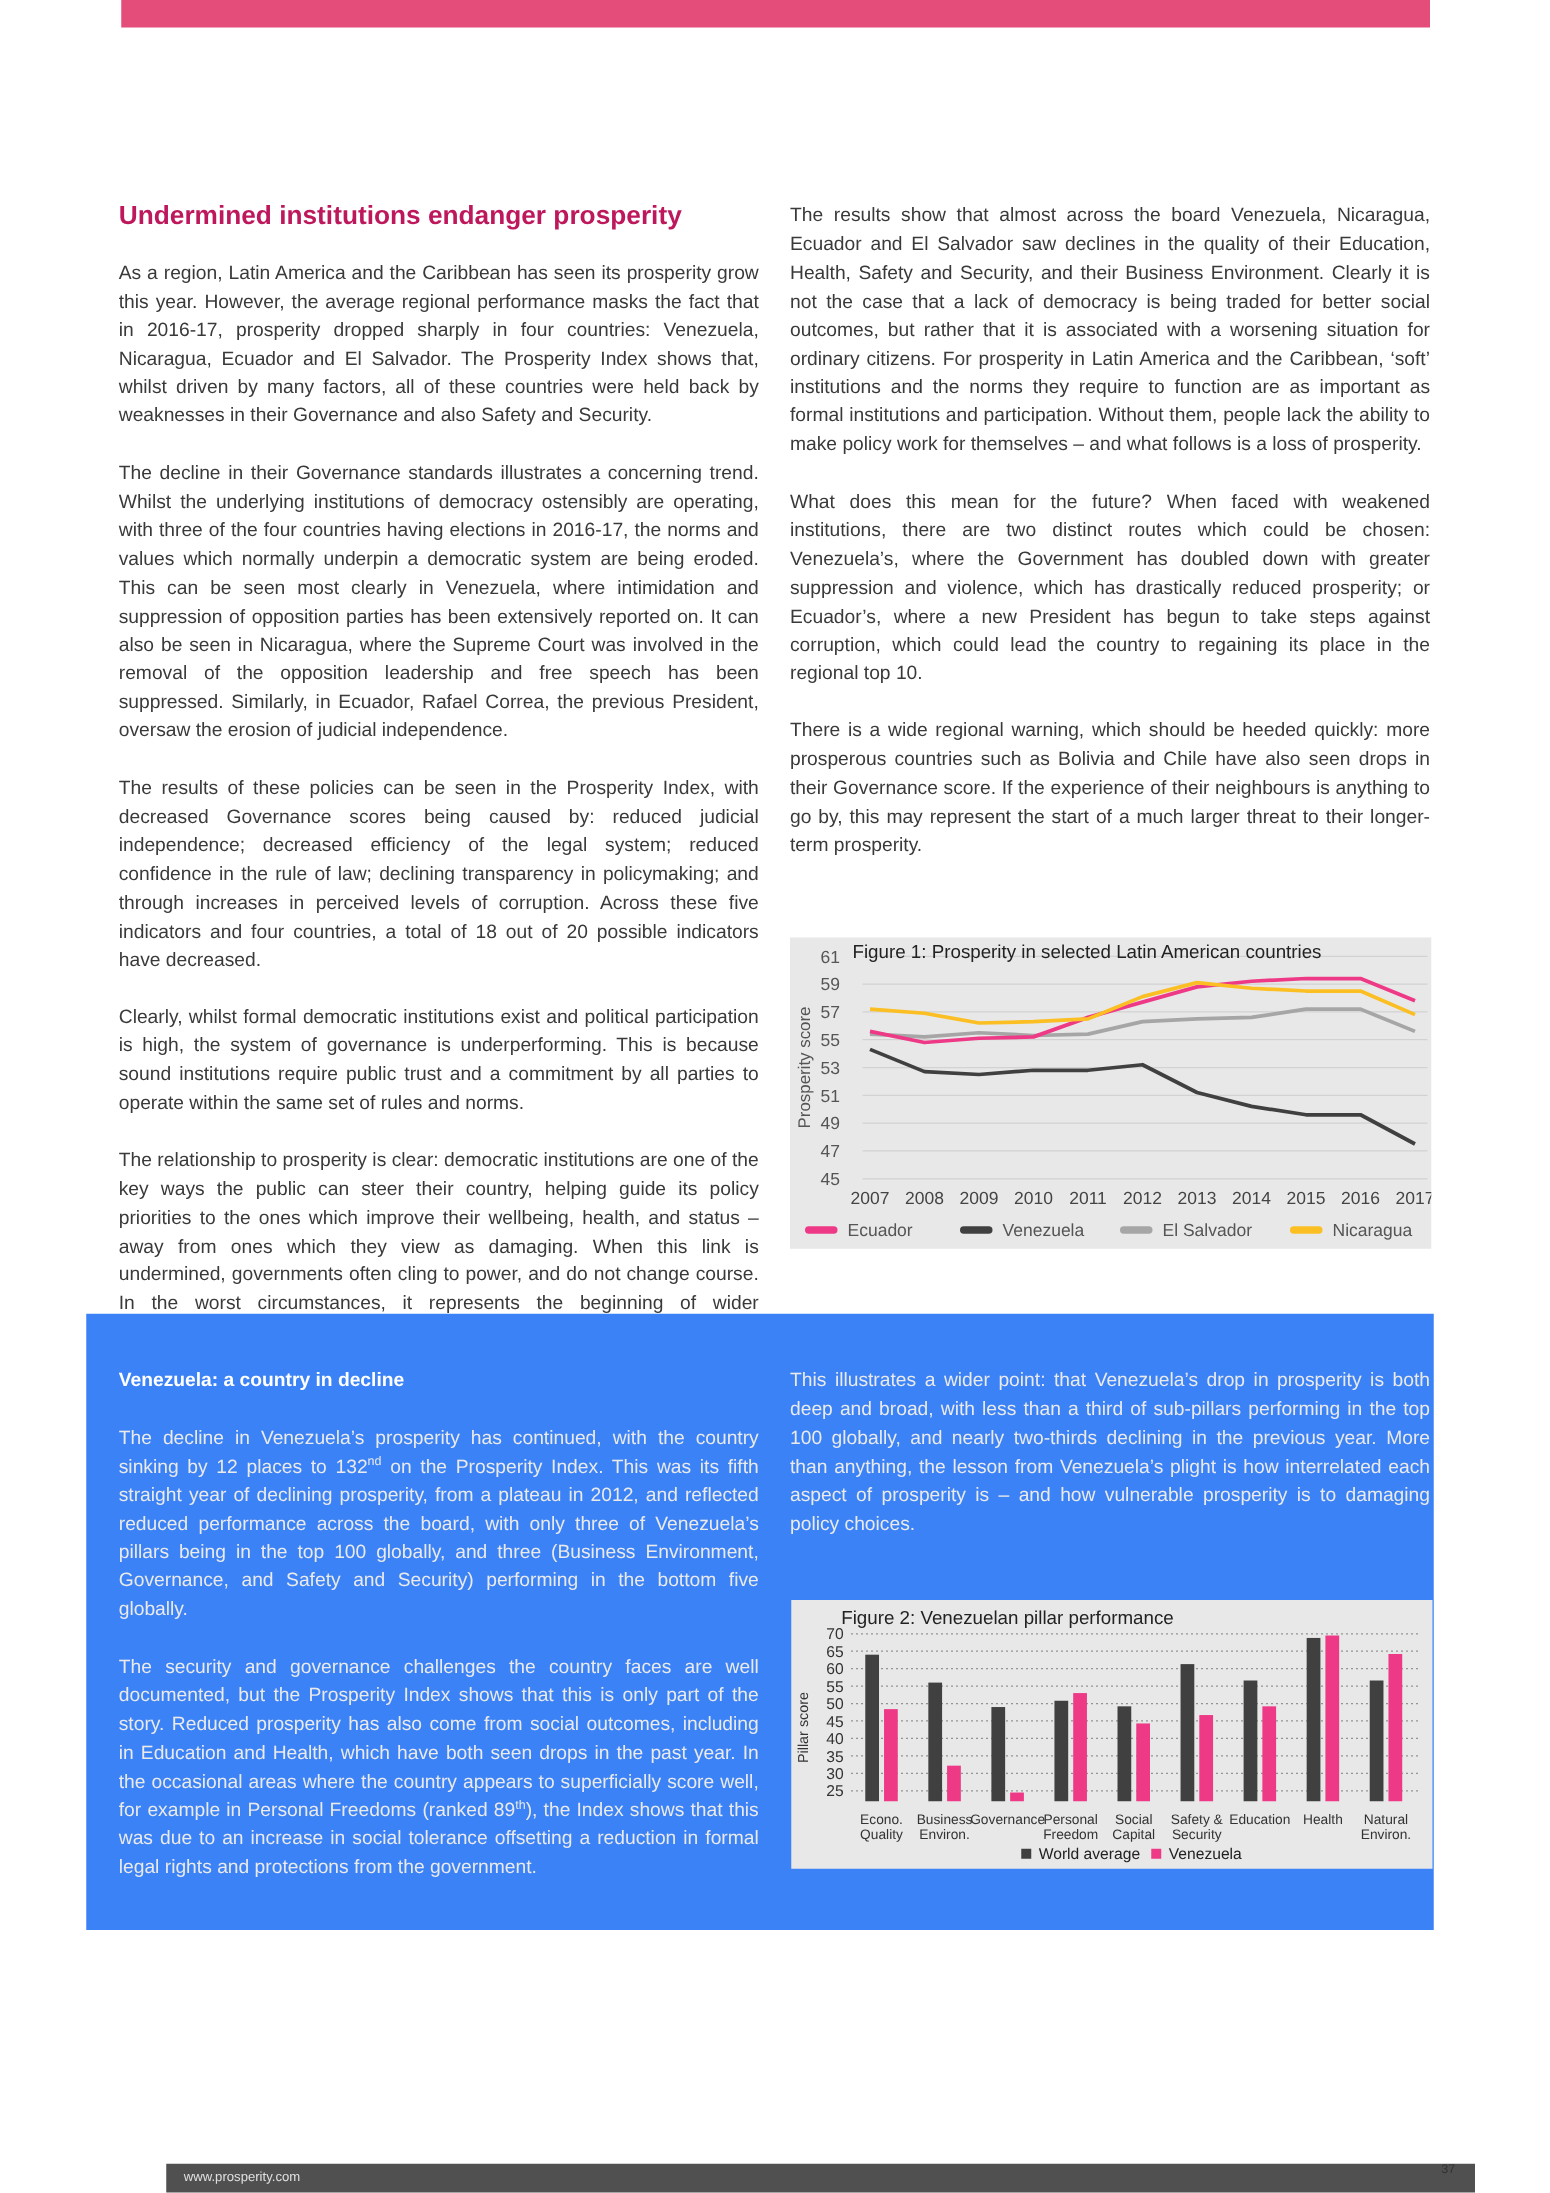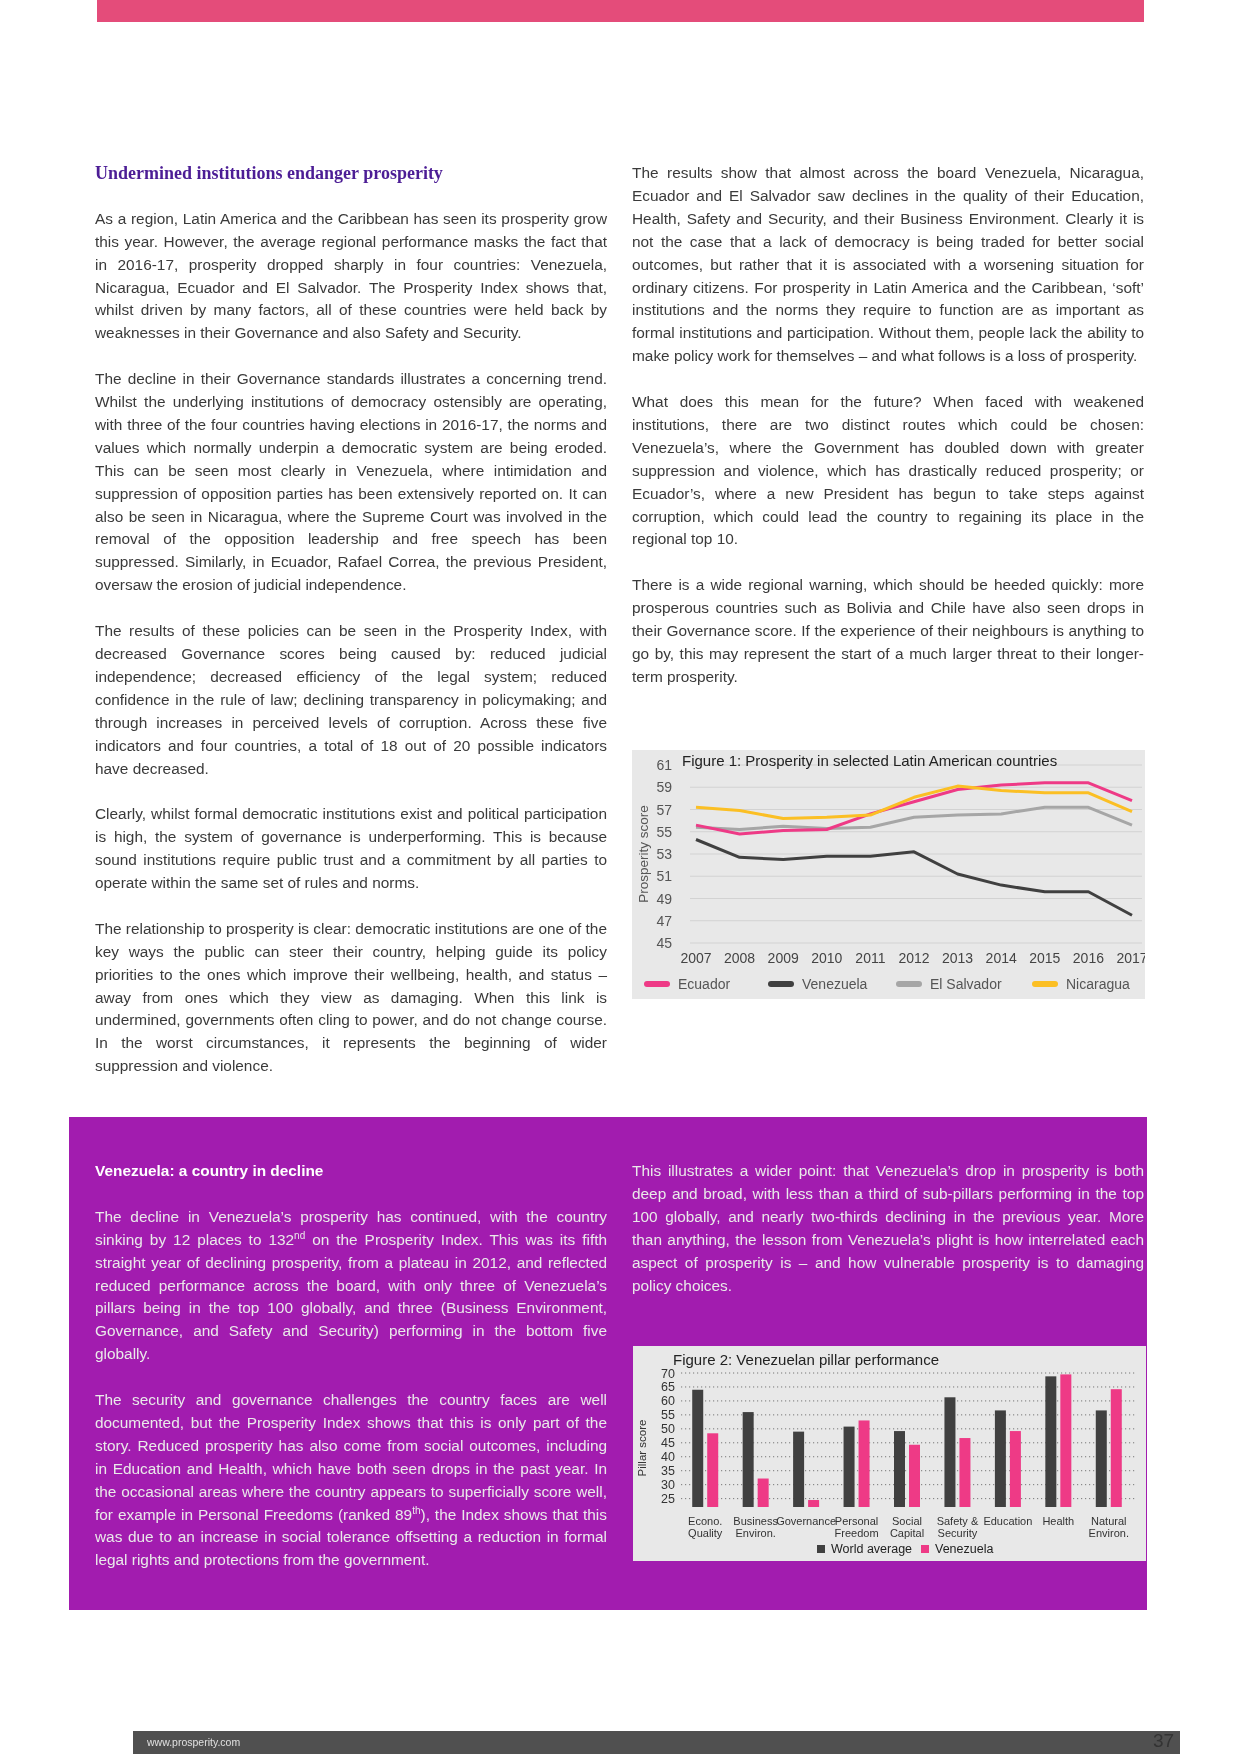--- a/index.html
+++ b/index.html
@@ -3,39 +3,39 @@
 <meta charset="utf-8">
 <style>
   html, body { margin:0; padding:0; }
   body { width:1240px; height:1754px; position:relative; background:#ffffff; overflow:hidden;
          font-family:"Liberation Sans", "DejaVu Sans", sans-serif; color:#3a3a3a; }
   .topbar { position:absolute; left:97px; top:0; width:1047px; height:22px; background:#e44c7a; }
   .col { position:absolute; width:512px; font-size:15.4px; line-height:22.9px; text-align:justify; }
   .col p { margin:0 0 22.9px 0; }
   .col-left { left:95px; top:162px; }
   .col-right { left:632px; top:162px; }
-  .h-pink { color:#4c1d95; font-weight:bold; font-size:18px; margin:0 0 22.9px 0;font-family:Liberation Serif, serif; }
+  .h-pink { color:#be185d; font-weight:bold; font-size:21px; margin:0 0 22.9px 0; }
   sup { font-size:10px; line-height:0; }
 
   .chart1 { position:absolute; left:632px; top:750px; width:513px; height:249px; background:#e8e8e8; }
   .chart1 svg { position:absolute; left:0; top:0; }
 
-  .darkbox { position:absolute; left:69px; top:1117px; width:1078px; height:493px; background:#a21caf; }
+  .darkbox { position:absolute; left:69px; top:1051px; width:1078px; height:493px; background:#3b82f6; }
   .dcol { position:absolute; width:512px; font-size:15.4px; line-height:22.9px; text-align:justify; color:#eaeaea; }
   .dcol p { margin:0 0 22.9px 0; }
   .dcol-left { left:26px; top:43px; }
   .dcol-right { left:563px; top:43px; }
   .h-white { color:#ffffff; font-weight:bold; font-size:15.4px; margin:0 0 22.9px 0; }
 
   .chart2 { position:absolute; left:564px; top:229px; width:513px; height:215px; background:#e8e8e8; }
   .chart2 svg { position:absolute; left:0; top:0; }
 
   .footer { position:absolute; left:97px; top:1731px; width:1047px; height:23px; background:#505050;margin-left:36px; }
   .footer-url { position:absolute; left:14px; top:5px; font-size:10.5px; color:#e0e0e0; }
-  .page-num { position:absolute; left:1153px; top:1730px; font-size:19px; color:#333; }
+  .page-num { position:absolute; left:1153px; top:1730px; font-size:10px; color:#333; }
 </style>
 </head>
 <body>
 
 <div class="topbar"></div>
 
 <div class="col col-left">
   <div class="h-pink">Undermined institutions endanger prosperity</div>
   <p>As a region, Latin America and the Caribbean has seen its prosperity grow this year. However, the average regional performance masks the fact that in 2016-17, prosperity dropped sharply in four countries: Venezuela, Nicaragua, Ecuador and El Salvador. The Prosperity Index shows that, whilst driven by many factors, all of these countries were held back by weaknesses in their Governance and also Safety and Security.</p>
   <p>The decline in their Governance standards illustrates a concerning trend. Whilst the underlying institutions of democracy ostensibly are operating, with three of the four countries having elections in 2016-17, the norms and values which normally underpin a democratic system are being eroded. This can be seen most clearly in Venezuela, where intimidation and suppression of opposition parties has been extensively reported on. It can also be seen in Nicaragua, where the Supreme Court was involved in the removal of the opposition leadership and free speech has been suppressed. Similarly, in Ecuador, Rafael Correa, the previous President, oversaw the erosion of judicial independence.</p>

